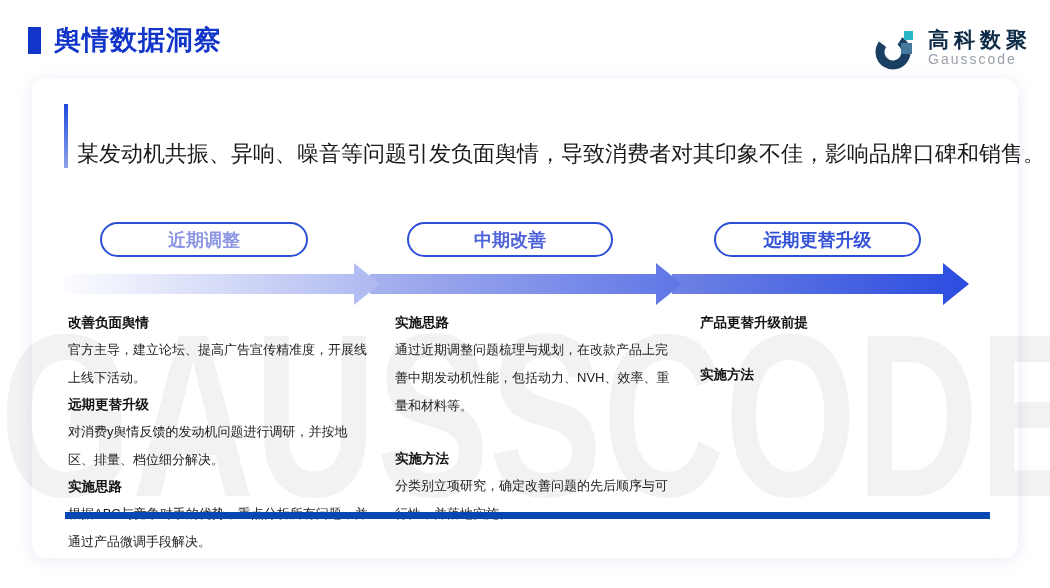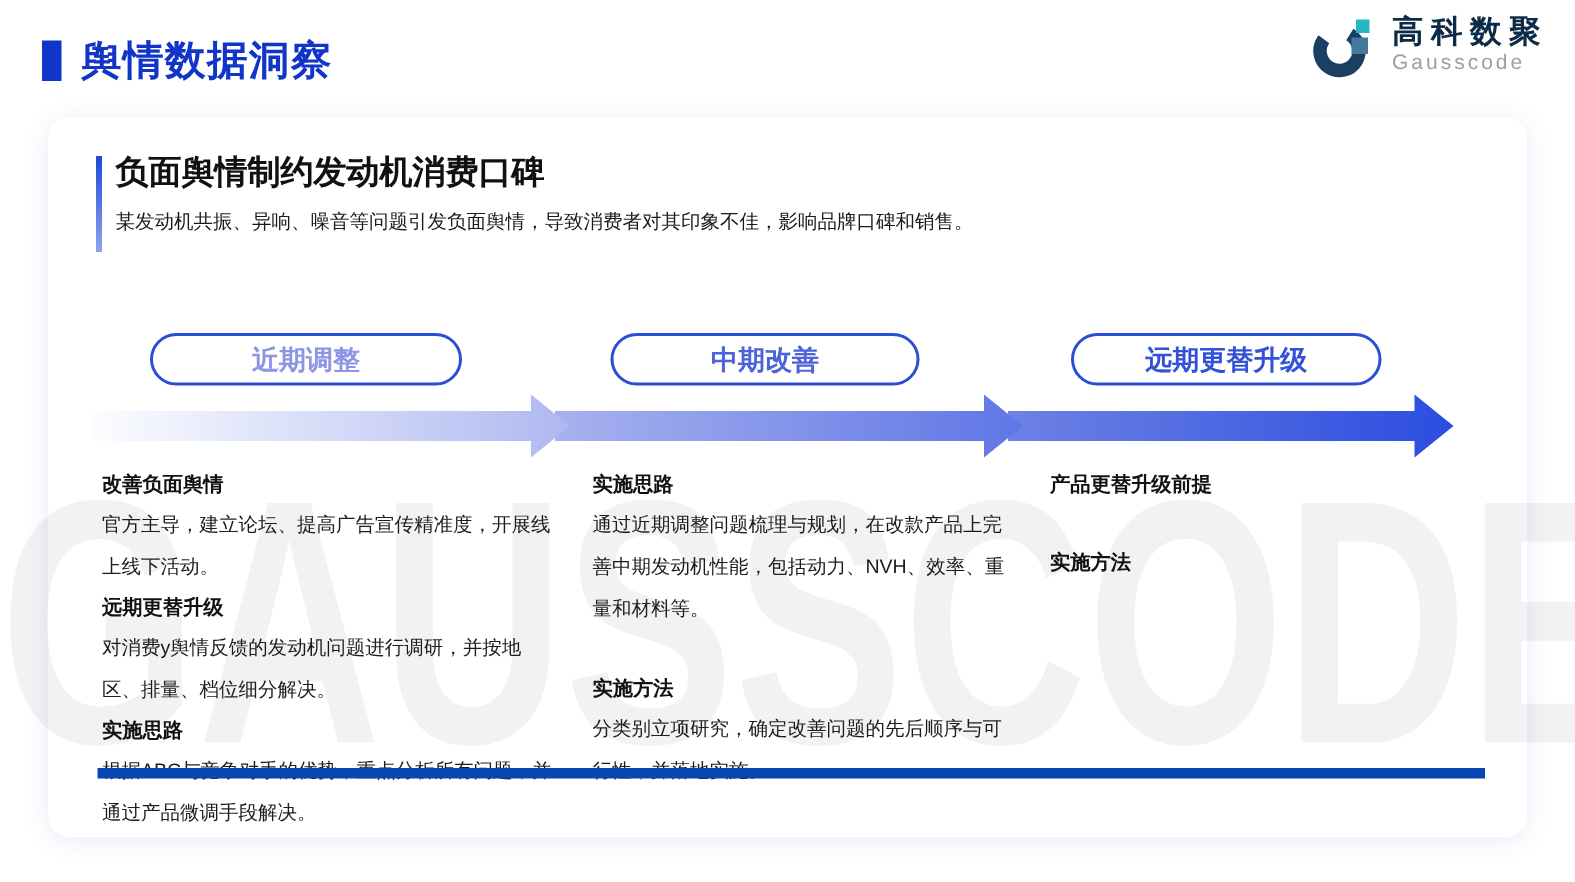--- a/index.html
+++ b/index.html
@@ -6,42 +6,42 @@
   html,body { background:#fff; }
   body { font-family:"Liberation Sans","DejaVu Sans",sans-serif; }
   .page { position:relative; width:1050px; height:588px; background:#fff; overflow:hidden;padding-left:27px; }
 
   
   .top-header { position:absolute; left:0; top:0; width:1050px; height:70px; }
   .title-wrap { position:absolute; left:28px; top:22px; display:flex; align-items:center; }
   .title-square { width:13px; height:27px; background:#1134c9; margin-right:13px; }
   .page-title { font-size:27px; font-weight:bold; color:#1134c9; letter-spacing:1px; }
 
-  .logo { position:absolute; right:18px; top:6px; display:flex; align-items:center; }
+  .logo { position:absolute; right:18px; top:24px; display:flex; align-items:center; }
   .logo-icon { width:46px; height:48px; margin-right:8px; }
   .logo-text { display:flex; flex-direction:column; line-height:1.1; }
   .logo-cn { font-size:21px; font-weight:bold; color:#0d2b47; letter-spacing:5px; }
   .logo-en { font-size:14px; color:#9aa0a6; letter-spacing:2px; margin-top:1px; }
 
   
   .card { position:absolute; left:32px; top:78px; width:986px; height:480px;
           background:#fff; border-radius:14px;
           box-shadow:0 2px 16px rgba(110,130,200,0.16); }
 
   .watermark { position:absolute; left:-32px; top:222px; width:1100px;
                font-size:232px; font-weight:bold; line-height:1;
                color:rgba(10,10,20,0.055); white-space:nowrap;
                transform:scaleX(0.73); transform-origin:0 0;
                z-index:0; pointer-events:none; }
 
   .accent-line { position:absolute; left:32px; top:26px; width:4px; height:64px; z-index:1;
                  background:linear-gradient(180deg,#1d49d8 0%,#8fa4ec 100%); }
   .card-title { position:absolute; left:45px; top:22px; font-size:22px; font-weight:bold;
                 color:#111; z-index:1; }
-  .card-subtitle { position:absolute; left:45px; top:61px; font-size:13px; color:#1a1a1a;
+  .card-subtitle { position:absolute; left:45px; top:61px; font-size:22px; color:#1a1a1a;
                    white-space:nowrap; z-index:1; }
 
   
   .pill { position:absolute; top:144px; height:35px; background:#fff;
           border:2px solid #2c4ed6; border-radius:18px;
           display:flex; align-items:center; justify-content:center;
           font-size:18px; font-weight:bold; z-index:1; }
   .pill-1 { left:68px;  width:208px; }
   .pill-2 { left:375px; width:206px; }
   .pill-3 { left:682px; width:207px; }
@@ -85,21 +85,20 @@
         <span class="logo-en">Gausscode</span>
       </div>
     </div>
   </div>
 
   <div class="card">
 
     <div class="watermark">GAUSSCODE</div>
 
     <div class="accent-line"></div>
-    <div class="card-title">负面舆情制约发动机消费口碑</div>
     <div class="card-subtitle">某发动机共振、异响、噪音等问题引发负面舆情，导致消费者对其印象不佳，影响品牌口碑和销售。</div>
 
     <div class="pill pill-2">
       <span class="pill-label">中期改善</span>
     </div>
     <div class="pill pill-1">
       <span class="pill-label">近期调整</span>
     </div>
     <div class="pill pill-3">
       <span class="pill-label">远期更替升级</span>

